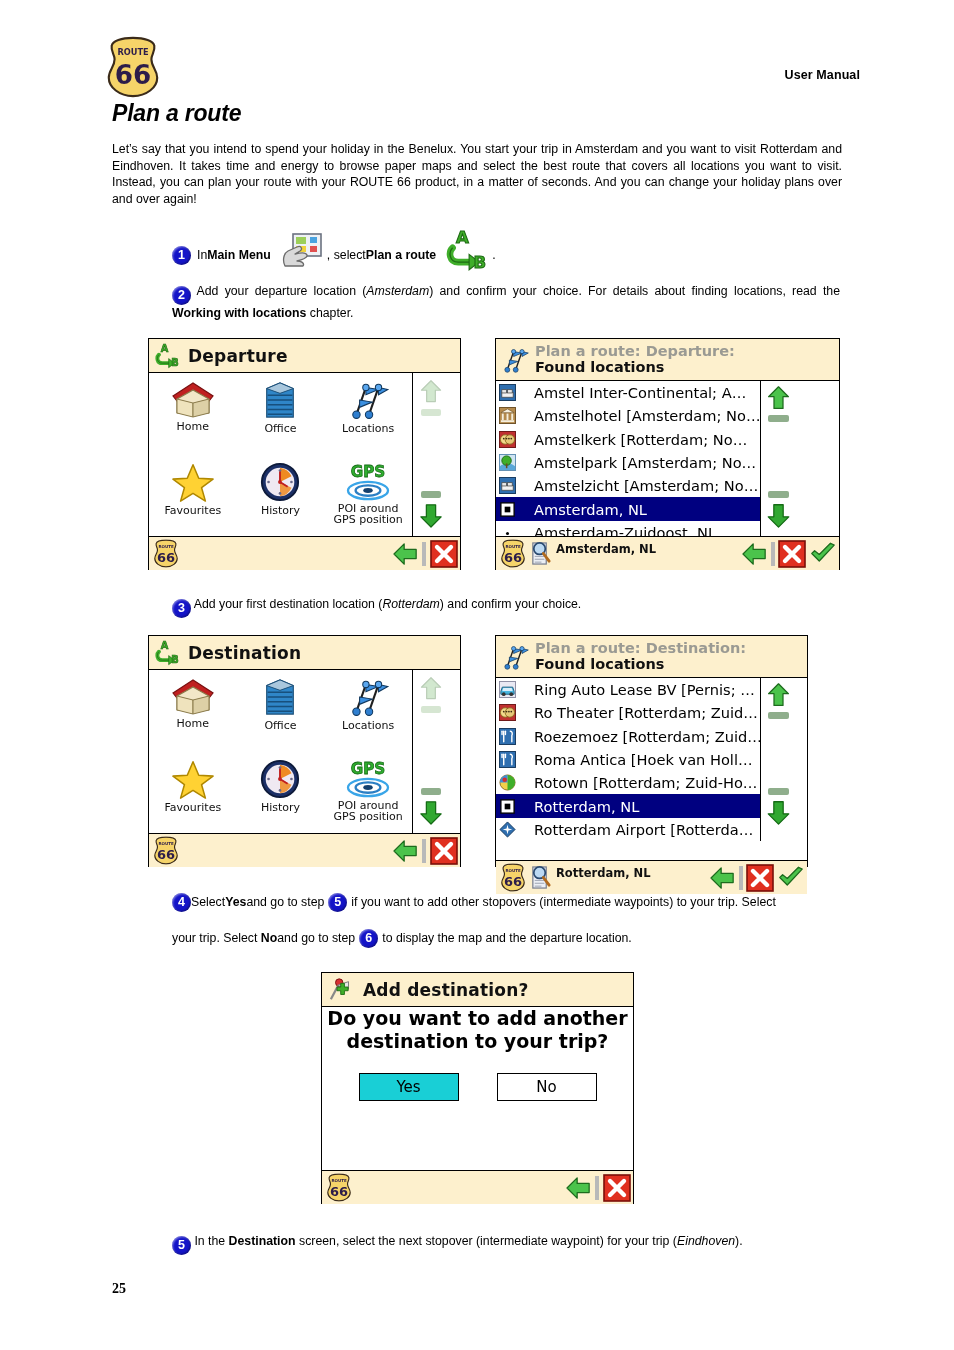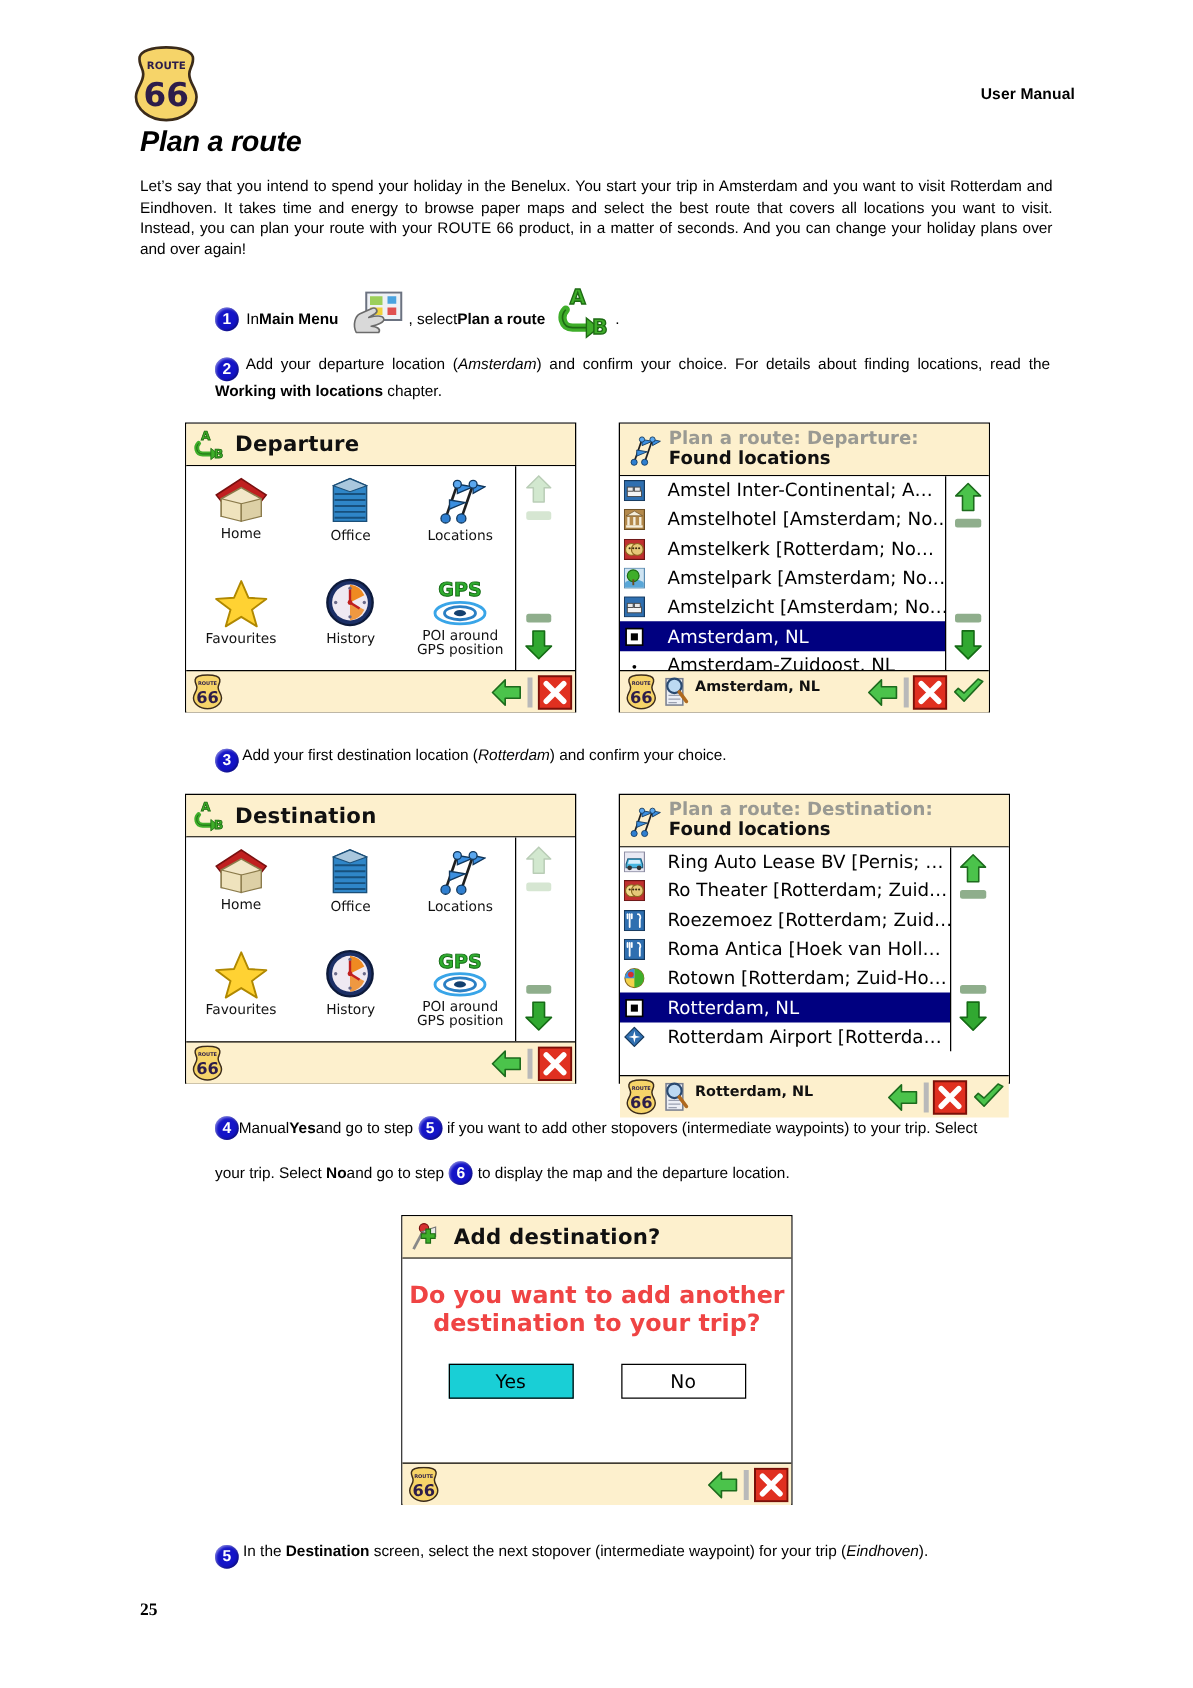--- a/index.html
+++ b/index.html
@@ -90,21 +90,21 @@
 
   
   .loc-list { width:265px; height:163px; border-right:1.6px solid #000; overflow:hidden; }
   .loc-row { height:23.3px; display:flex; align-items:center; gap:18px; padding-left:3px; font-size:14.6px; color:#000; font-family:"DejaVu Sans", sans-serif; white-space:nowrap; }
   .loc-row.sel { background:#000080; color:#fff; }
   .loc-ico { width:17px; height:17px; flex:0 0 17px; position:relative; }
 
   .foot-label { font-size:11.5px; font-weight:bold; color:#111; font-family:"DejaVu Sans", sans-serif; margin-left:4px; margin-bottom:9px; }
 
   
-  .dlg-msg { font-size:19px; font-weight:bold; text-align:center; line-height:23px; color:#ef4444; font-family:"DejaVu Sans", sans-serif; padding-top:18px; }
+  .dlg-msg { font-size:19px; font-weight:bold; text-align:center; line-height:23px; color:#000000; font-family:"DejaVu Sans", sans-serif; }
   .dlg-btns { display:flex; justify-content:center; gap:38px; margin-top:20px; }
   .dlg-btn { width:100px; height:28px; border:1.6px solid #000; display:flex; align-items:center; justify-content:center; font-size:15px; color:#000; font-family:"DejaVu Sans", sans-serif; background:#fff; }
   .dlg-btn.yes { background:#19cfd6; }
 
   .pagenum { position:absolute; left:112px; top:1281px; font-size:14px; font-weight:bold;font-family:Liberation Serif, serif; }
 </style>
 </head>
 <body>
 
 <svg width="0" height="0" style="position:absolute" aria-hidden="true">
@@ -411,21 +411,21 @@
       <svg style="width:28px;height:24px;margin-right:2px;" viewBox="0 0 30 26">
           <use href="#sym-back"></use>
         </svg>
       <div style="width:4px;height:24px;background:#b9b9b9;margin-right:4px;"></div>
       <svg style="width:28px;height:28px;" viewBox="0 0 28 28">
           <use href="#sym-x"></use>
         </svg>
     </div>
   </div>
 
-  <div class="shot" style="left:495px; top:338px; width:297px; height:232px;">
+  <div class="shot" style="left:495px; top:338px; width:345px; height:232px;">
     <div class="shot-title2">
       <svg style="width:28px;height:28px;flex:0 0 28px;" viewBox="0 0 40 40">
           <use href="#sym-pins"></use>
         </svg>
       <div class="title2-lines">
         <span class="l1">Plan a route: Departure:</span>
         <span class="l2">Found locations</span>
       </div>
     </div>
     <div class="shot-body" style="display:flex; height:155px;">
@@ -669,21 +669,21 @@
         </svg>
       <svg style="width:28px;height:25px;" viewBox="0 0 30 26">
           <use href="#sym-check"></use>
         </svg>
     </div>
   </div>
 
   <div class="step-block" style="left:172px; top:893px; width:668px;">
     <div class="step-line" style="display:flex; align-items:center; white-space:nowrap;">
       <span class="stepnum">4</span>
-      <span> Manual </span>
+      <span> Select </span>
       <span class="b">Yes</span>
       <span> and go to step </span>
       <span class="stepnum" style="margin:0 4px;">5</span>
       <span style="overflow:hidden; text-overflow:clip;"> if you want to add other stopovers (intermediate waypoints) to your trip. Select </span>
     </div>
     <div class="step-line" style="display:flex; align-items:center; white-space:nowrap; margin-top:17px;">
       <span style="visibility:hidden; width:0;">x</span>
       <span>your trip. Select&nbsp;</span>
       <span class="b">No</span>
       <span> and go to step </span>

